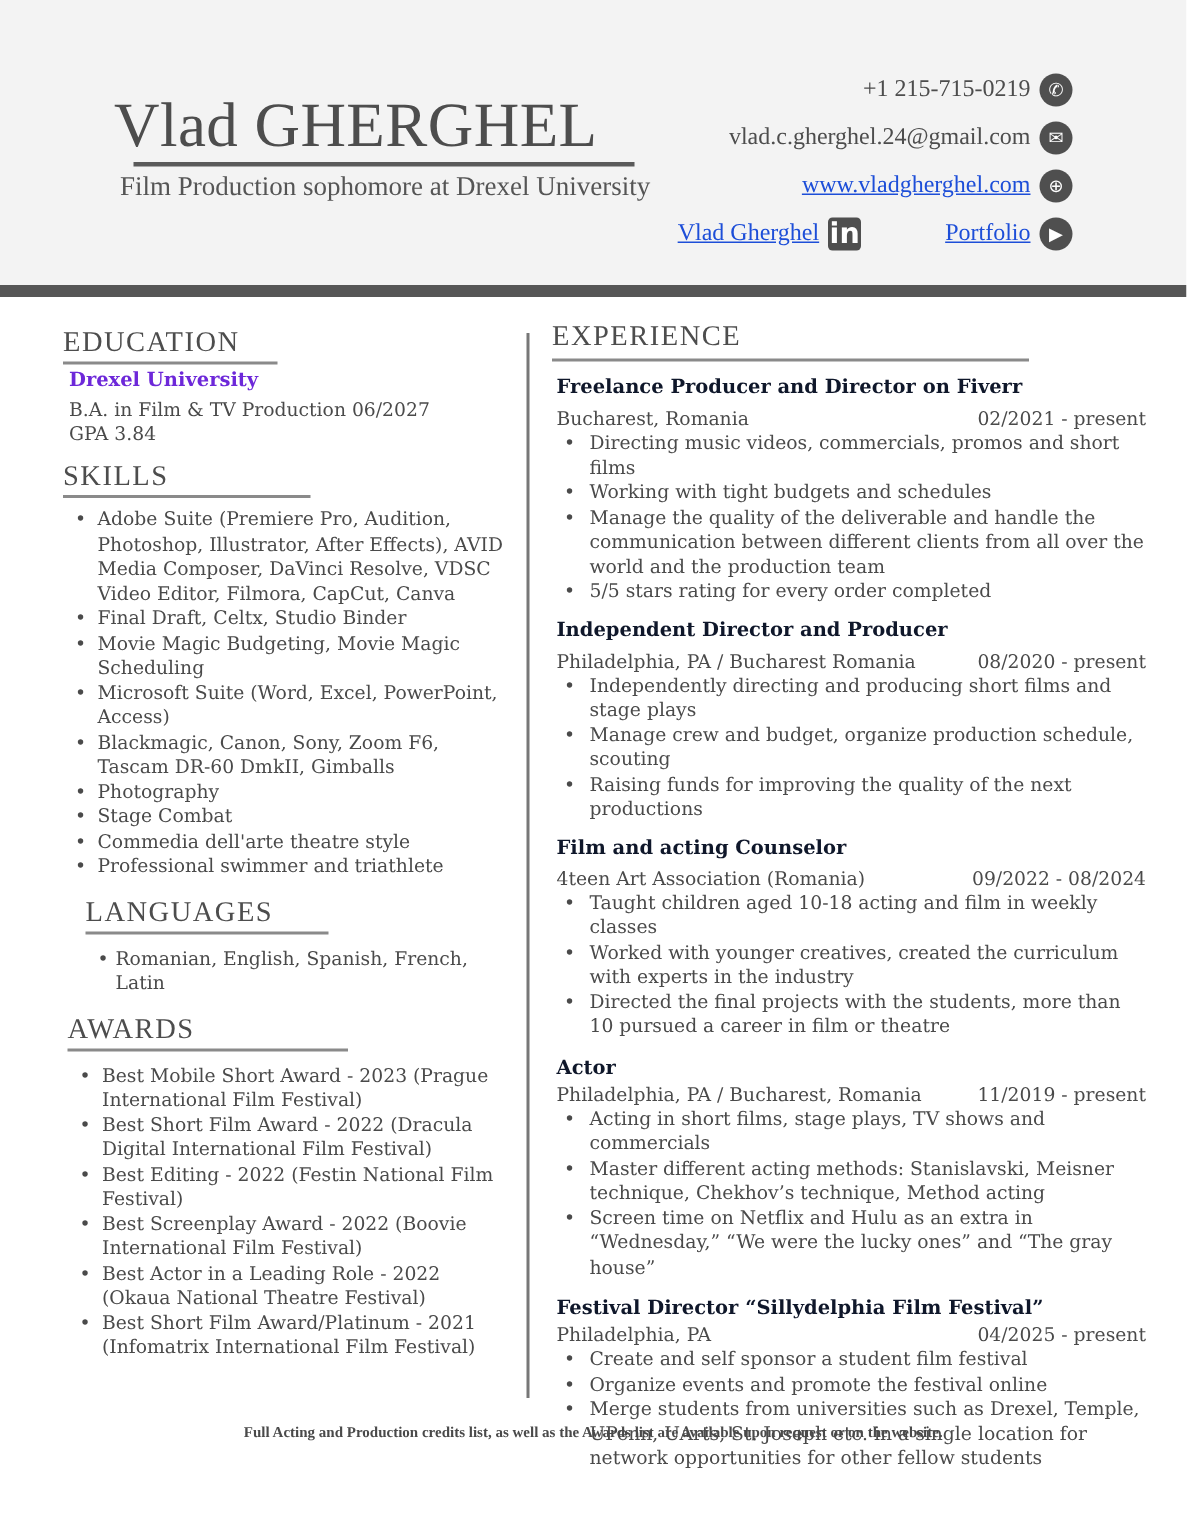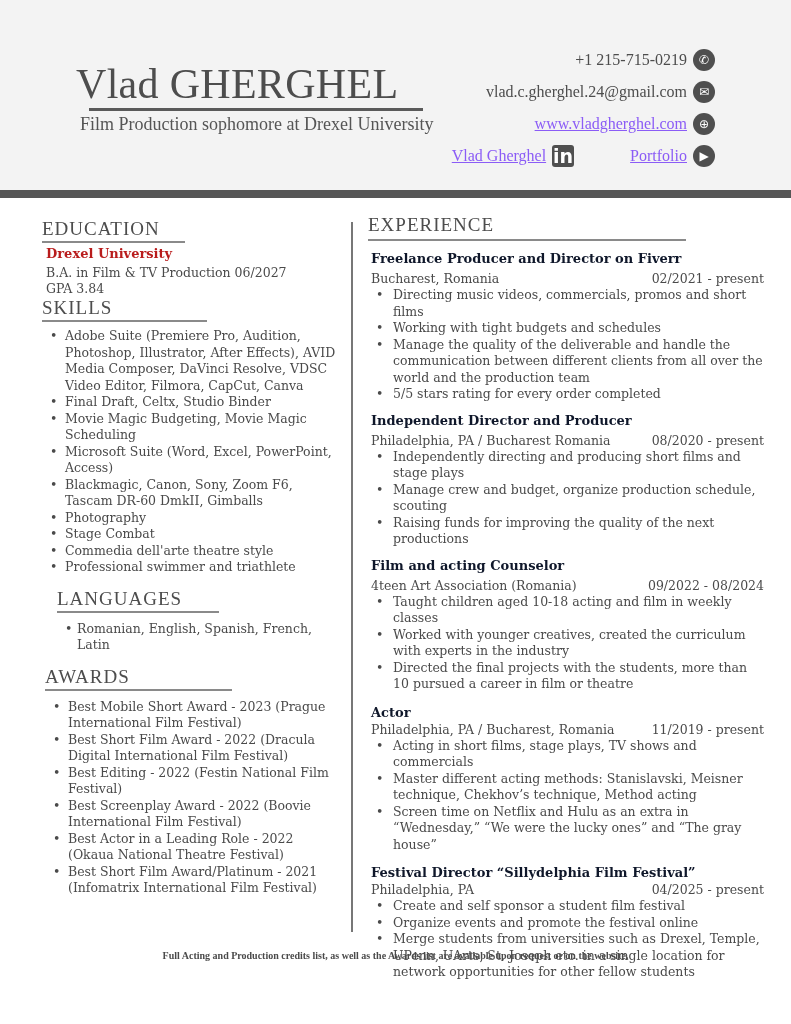--- a/index.html
+++ b/index.html
@@ -4,38 +4,38 @@
 <style>
   * { box-sizing: border-box; margin: 0; padding: 0; }
   html, body { width: 791px; height: 1024px; background: #ffffff; overflow: hidden; }
   body { font-family: "DejaVu Serif", "Liberation Serif", serif; color: #4a4a4a; position: relative; }
   .header { position: absolute; left: 0; top: 0; width: 791px; height: 190px; background: #f3f3f3; }
   .header-bar { position: absolute; left: 0; top: 190px; width: 791px; height: 8px; background: #565656; }
   .name { position: absolute; left: 76px; top: 60px; font-family: "Liberation Serif", serif; font-size: 42px; color: #4d4d4d; letter-spacing: 0.3px; }
   .name-rule { position: absolute; left: 89px; top: 108px; width: 334px; height: 3px; background: #5a5a5a; }
   .tagline { position: absolute; left: 80px; top: 114px; font-family: "Liberation Serif", serif; font-size: 18px; color: #555; }
   .contact { position: absolute; right: 76px; display: flex; align-items: center; gap: 6px; font-family: "Liberation Serif", serif; font-size: 16px; color: #4d4d4d; }
-  .contact a, .link { color: #8b5cf6; text-decoration: underline; }
+  .contact a, .link { color: #1d4ed8; text-decoration: underline; }
   .ic { width: 22px; height: 22px; border-radius: 50%; background: #4f4f4f; color: #fff; display: inline-flex; align-items: center; justify-content: center; font-size: 12px; font-family: "DejaVu Sans", sans-serif; }
   .ic.sq { border-radius: 3px; font-weight: bold; font-size: 19px; }
   .c-phone { top: 49px; }
   .c-email { top: 81px; }
   .c-web { top: 113px; }
   .c-social { top: 145px; right: 76px; gap: 0; }
   .social-item { display: flex; align-items: center; gap: 6px; }
   .social-item + .social-item { margin-left: 56px; }
 
   .vline { position: absolute; left: 351px; top: 222px; width: 2px; height: 710px; background: #777; }
 
   .col-left { position: absolute; left: 42px; top: 218px; width: 300px; }
   .col-right { position: absolute; left: 368px; top: 214px; width: 396px; }
 
   .sec-title { font-family: "Liberation Serif", serif; font-size: 19px; letter-spacing: 1px; color: #4d4d4d; display: inline-block; padding-bottom: 1px; }
   .sec-rule { height: 2px; background: #8a8a8a; }
-  .edu-school { font-size: 13px; font-weight: bold; color: #b91c1c; margin-top: 3px; margin-left: 4px; }
+  .edu-school { font-size: 13px; font-weight: bold; color: #6d28d9; margin-top: 3px; margin-left: 4px; }
   .plain { font-size: 12.5px; line-height: 16px; margin-left: 4px; }
   ul { list-style: none; }
   li { position: relative; padding-left: 23px; font-size: 12.5px; line-height: 16.5px; }
   li::before { content: "•"; position: absolute; left: 8px; top: 0; }
   .job-title { font-size: 13px; font-weight: bold; color: #0f172a; margin-top: 10px; margin-left: 3px; }
   .job-meta { display: flex; justify-content: space-between; font-size: 12.5px; line-height: 16px; margin-left: 3px; margin-top: 5px; align-items: flex-end; }
   .job-list li { padding-left: 25px; }
   .footer-note { position: absolute; left: 0; width: 791px; top: 950px; text-align: center; font-family: "Liberation Serif", serif; font-weight: bold; font-size: 10px; color: #4a4a4a; }
 </style>
 </head>
@@ -75,21 +75,21 @@
 
 <div class="col-left">
   <section>
     <div class="sec-title">EDUCATION</div>
     <div class="sec-rule" style="width:143px;"></div>
     <div class="edu-school">Drexel University</div>
     <div class="plain" style="margin-top:4px;">B.A. in Film &amp; TV Production 06/2027</div>
     <div class="plain">GPA 3.84</div>
   </section>
 
-  <section style="">
+  <section style="margin-top:10px;">
     <div class="sec-title">SKILLS</div>
     <div class="sec-rule" style="width:165px;"></div>
     <ul style="margin-top:6px;">
       <li>Adobe Suite (Premiere Pro, Audition, Photoshop, Illustrator, After Effects), AVID Media Composer, DaVinci Resolve, VDSC Video Editor, Filmora, CapCut, Canva</li>
       <li>Final Draft, Celtx, Studio Binder</li>
       <li>Movie Magic Budgeting, Movie Magic Scheduling</li>
       <li>Microsoft Suite (Word, Excel, PowerPoint, Access)</li>
       <li>Blackmagic, Canon, Sony, Zoom F6, Tascam DR-60 DmkII, Gimballs</li>
       <li>Photography</li>
       <li>Stage Combat</li>

